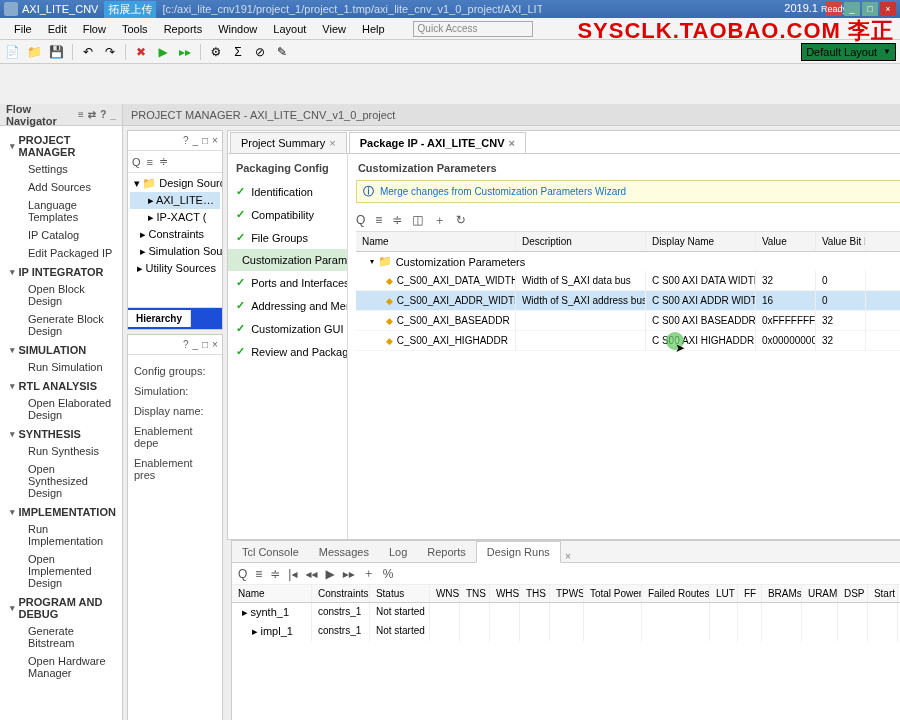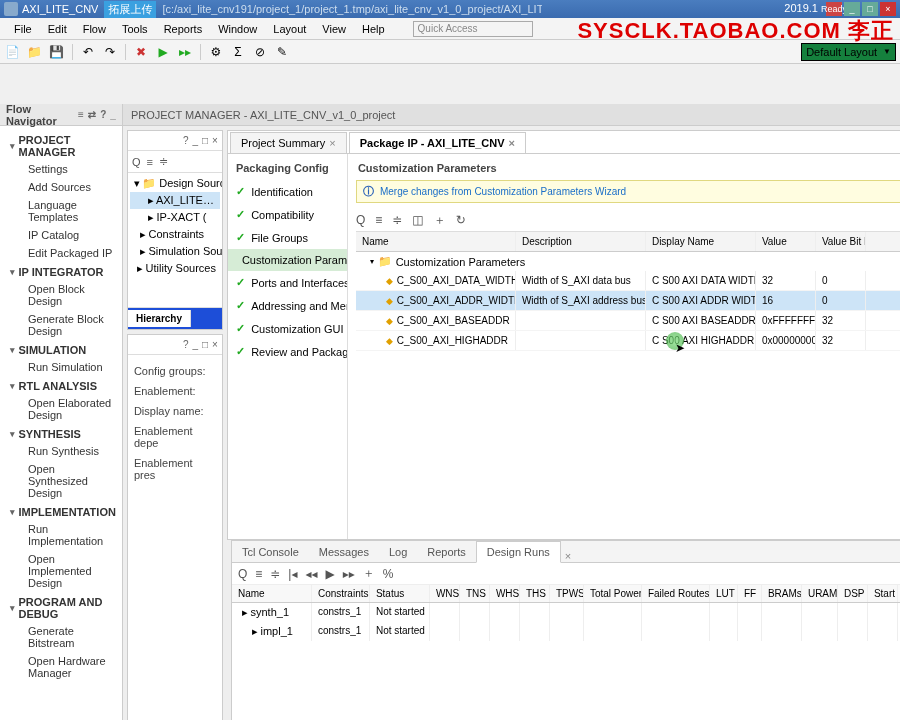--- a/index.html
+++ b/index.html
@@ -232,21 +232,21 @@
 
         <div class="prop-panel">
           <div class="src-tools">
             <span>?</span>
             <span>_</span>
             <span>□</span>
             <span>×</span>
           </div>
           <div class="prop-rows" id="prop-rows">
               <div>Config groups:</div>
-              <div>Enablement:</div>
+              <div>Simulation:</div>
               <div>Display name:</div>
               <div>Enablement depe</div>
               <div>Enablement pres</div>
             </div>
         </div>
       </div>
 
       <div class="editor-col">
         <div class="editor-tabs" id="editor-tabs">
         <div class="editor-tab">

